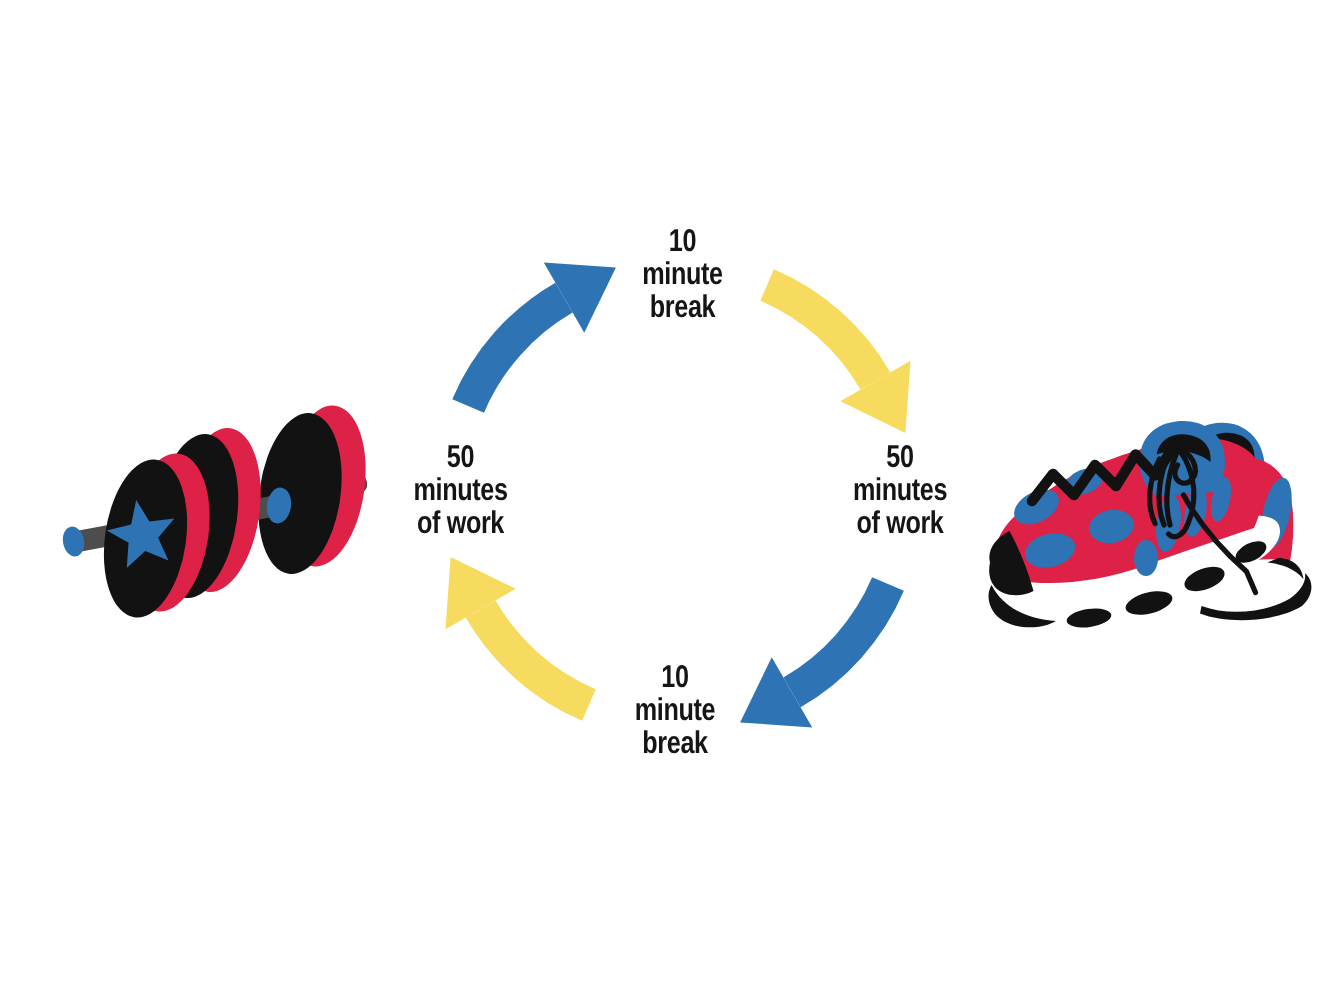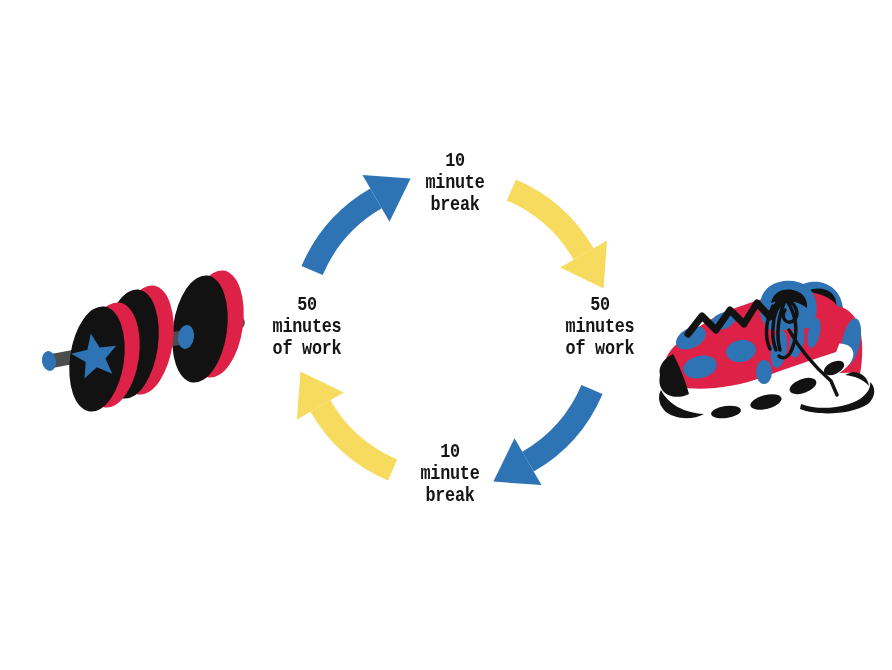--- a/index.html
+++ b/index.html
@@ -1,19 +1,19 @@
 <!DOCTYPE html>
 <html style="--background: #FFFFFF; --blue: #2E74B5; --yellow: #F6DB5E; --red: #DD2147; --ink: #121212; --bar_gray: #4D4D4D; --sole_white: #FFFFFF; --text: #151515;"><head>
 <meta charset="utf-8">
 <style>
   html,body{margin:0;padding:0;background:#fff;}
   #canvas{
     position:relative;width:892px;height:670px;overflow:hidden;
     background:var(--background,#fff);
-    font-family:Liberation Mono, monospace;
+    font-family:Liberation Sans, sans-serif;
   }
   .cycle-label{
     position:absolute;width:130px;text-align:center;
     color:var(--text,#151515);font-weight:700;font-size:21px;line-height:22px;
     letter-spacing:-0.3px;
   }
   .cycle-label .squeeze{display:block;transform:scaleX(0.8);transform-origin:50% 50%;}
   #art{position:absolute;left:0;top:0;}
   .f-blue{fill:var(--blue,#2E74B5)} .f-yellow{fill:var(--yellow,#F6DB5E)}
   .f-red{fill:var(--red,#DD2147)}   .f-ink{fill:var(--ink,#121212)}

